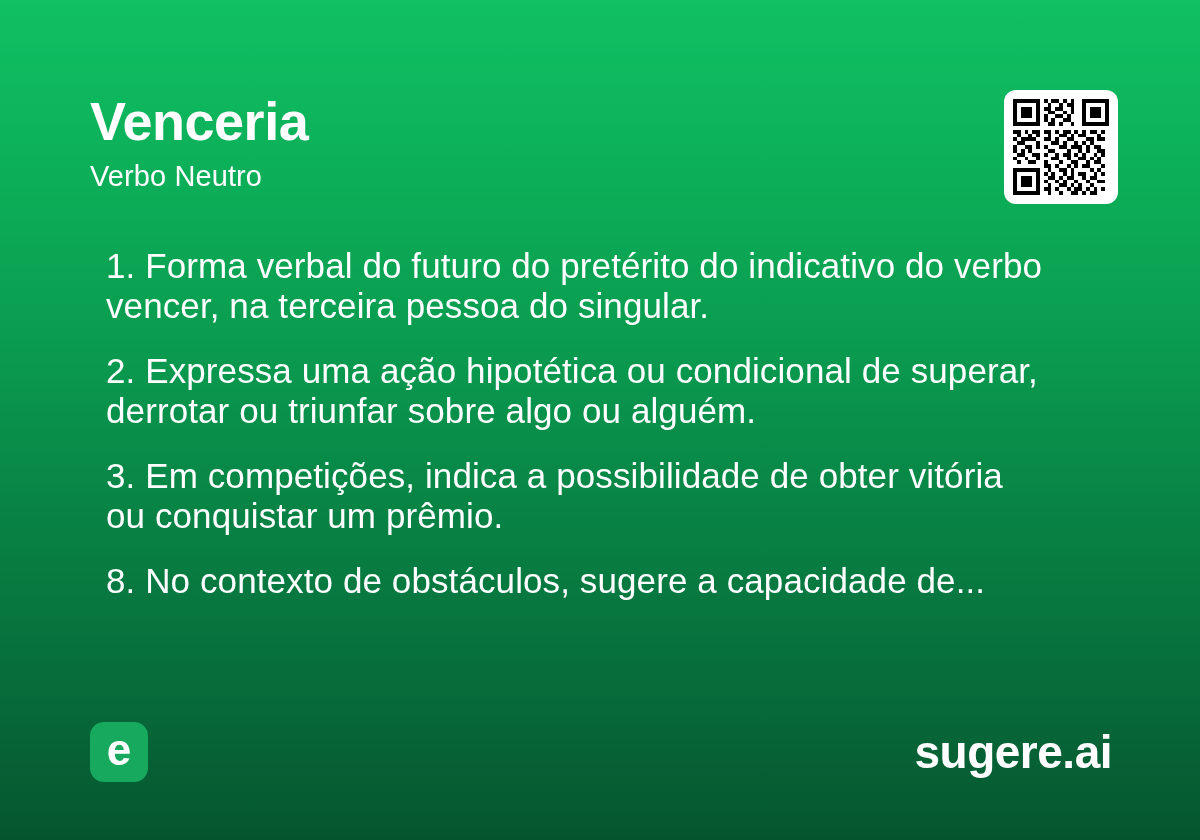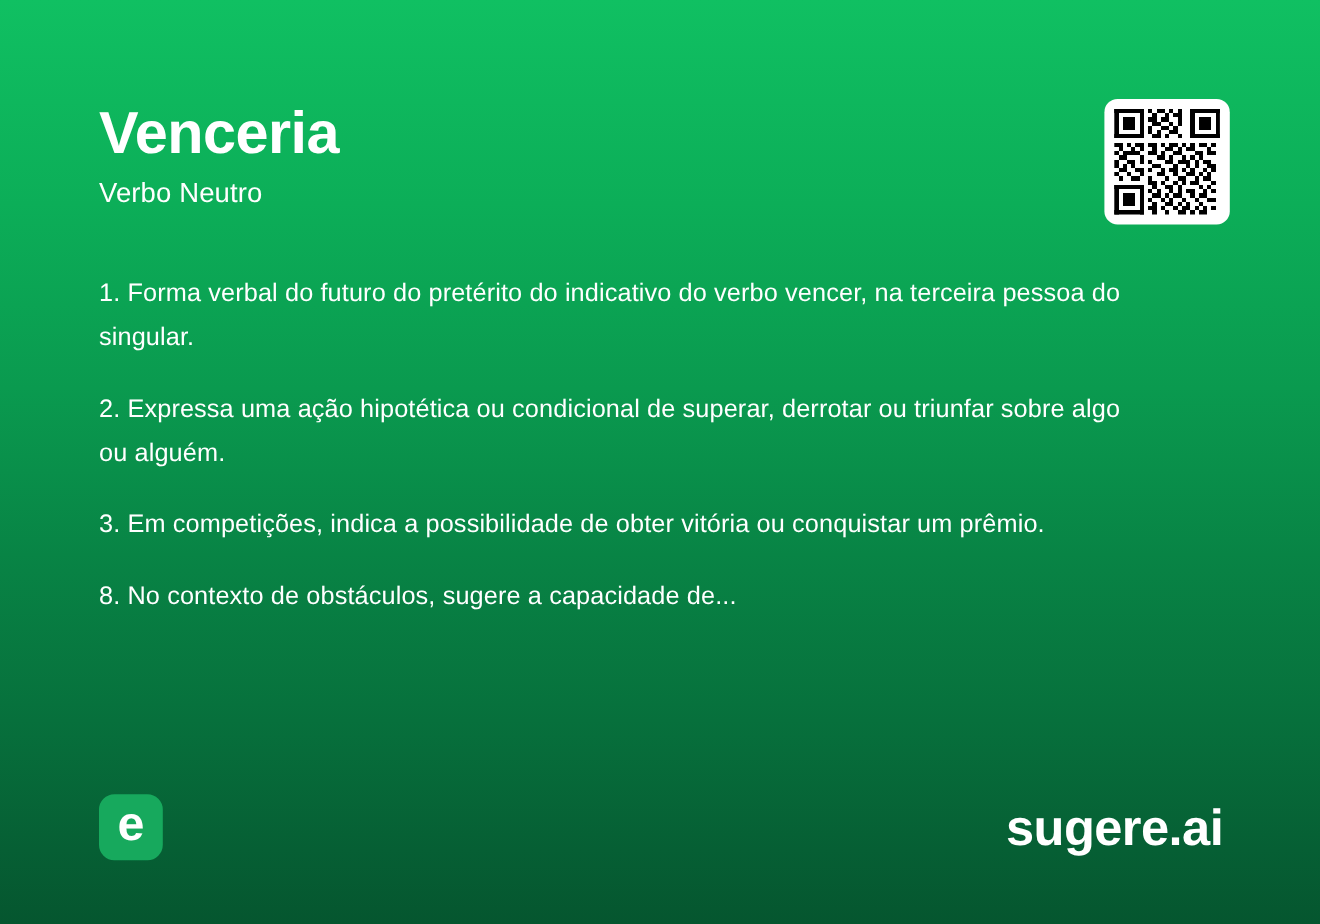--- a/index.html
+++ b/index.html
@@ -42,21 +42,21 @@
     margin: 0;
     font-size: 54px;
     line-height: 66px;
     font-weight: bold;
     color: #ffffff;
     letter-spacing: -0.5px;
   }
 
   .subtitle {
     margin: 6px 0 0 0;
-    font-size: 25px;
+    font-size: 29px;
     line-height: 32px;
     font-weight: 500;
     color: #ffffff;
     letter-spacing: 0.1px;
   }
 
   
   .qr-wrap {
     position: absolute;
     right: 82px;
@@ -77,22 +77,22 @@
 
   
   .definitions {
     position: absolute;
     left: 90px;
     top: 246px;
     width: 960px;
   }
 
   .definition {
-    margin: 0 0 25px 0;
-    font-size: 23px;
+    margin: 0 0 25px 16px;
+    font-size: 35px;
     line-height: 40px;
     font-weight: 400;
     color: #ffffff;
     letter-spacing: 0.1px;
   }
   .definition:last-child {
     margin-bottom: 0;
   }
 
   

